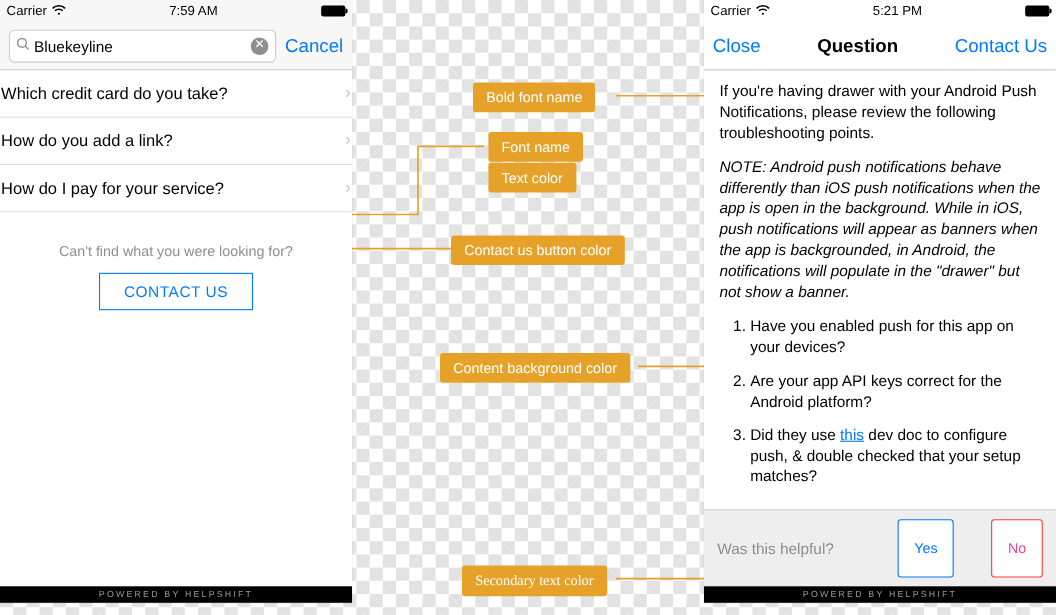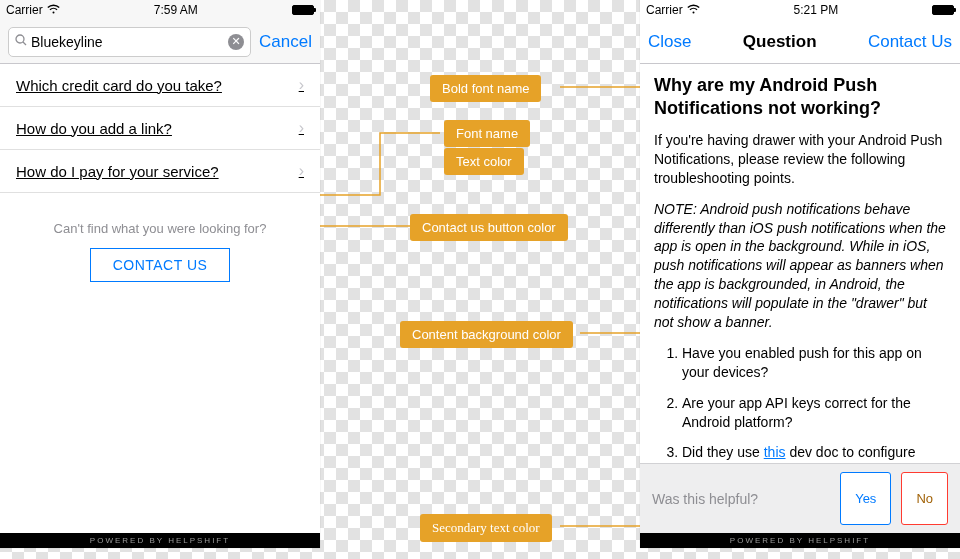--- a/index.html
+++ b/index.html
@@ -80,26 +80,25 @@
   .search-input { flex:1; border:none; outline:none; font-size:14px; color:#000; }
   .clear-btn {
     width:16px;height:16px;border-radius:50%;background:#8e8e93;color:#fff;
     display:flex;align-items:center;justify-content:center;font-size:11px;border:none;cursor:pointer;
     line-height:1;
   }
 
   .list { background:#fff; }
   .row {
     display:flex; align-items:center; justify-content:space-between;
-    padding:12px 16px;
+    padding:12px 1px;
     border-bottom:0.5px solid #e0e0e0;
     font-size:15px;
     color:#000;
     cursor:pointer;
-    text-decoration:underline;
   }
   .row .chev { color:#c7c7cc; font-size:16px; }
 
   .footer-prompt {
     text-align:center;
     color:#8e8e93;
     font-size:13px;
     margin-top:28px;
   }
   .contact-btn {
@@ -153,21 +152,21 @@
   .helpful-bar .spacer{flex:1;}
   .vote-btn {
     border:1px solid;
     background:#fff;
     border-radius:3px;
     font-size:13px;
     padding:18px 14px;
     cursor:pointer;
   }
   .vote-yes { color:#007aff; border-color:#007aff; }
-  .vote-no  { color:#a16207; border-color:#ff3b30; }
+  .vote-no  { color:#ec4899; border-color:#ff3b30;margin-left:24px; }
 
   
   .anno {
     position:absolute;
     background:#e6a228;
     color:#fff;
     font-size:13px;
     padding:6px 12px;
     border-radius:3px;
     white-space:nowrap;
@@ -265,21 +264,20 @@
     </div>
   </div>
 
   <div class="navbar">
     <button class="nav-btn">Close</button>
     <div class="title">Question</div>
     <button class="nav-btn">Contact Us</button>
   </div>
 
   <div class="article">
-    <h1>Why are my Android Push Notifications not working?</h1>
     <p>If you're having drawer with your Android Push Notifications, please review the following troubleshooting points.</p>
     <p class="note">NOTE: Android push notifications behave differently than iOS push notifications when the app is open in the background. While in iOS, push notifications will appear as banners when the app is backgrounded, in Android, the notifications will populate in the "drawer" but not show a banner.</p>
     <ol>
       <li>Have you enabled push for this app on your devices?</li>
       <li>Are your app API keys correct for the Android platform?</li>
       <li>
         <span>Did they use </span><a href="#">this</a><span> dev doc to configure push, &amp; double checked that your setup matches?</span>
       </li>
     </ol>
   </div>

